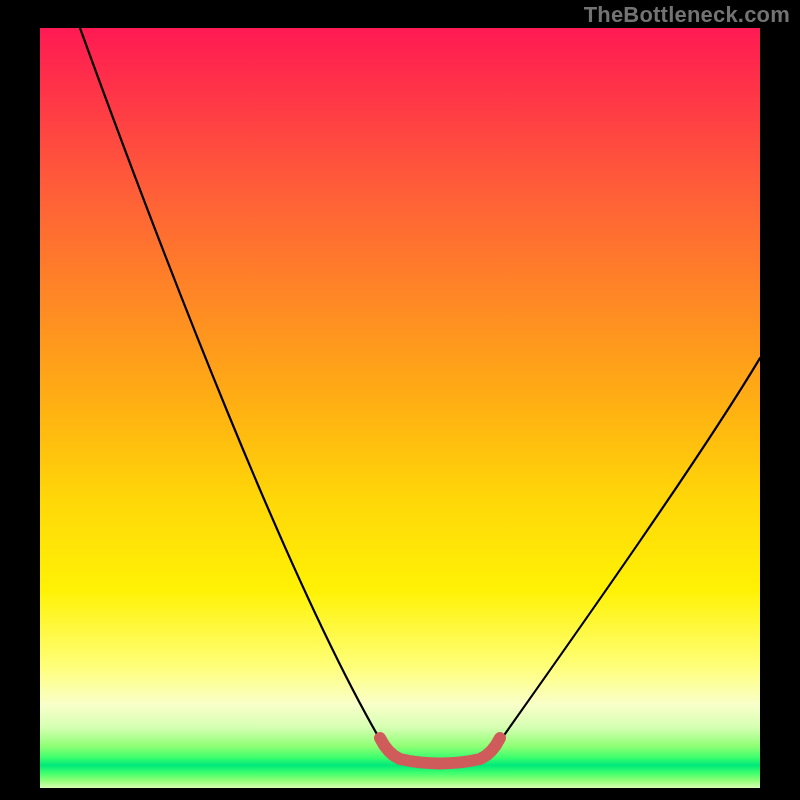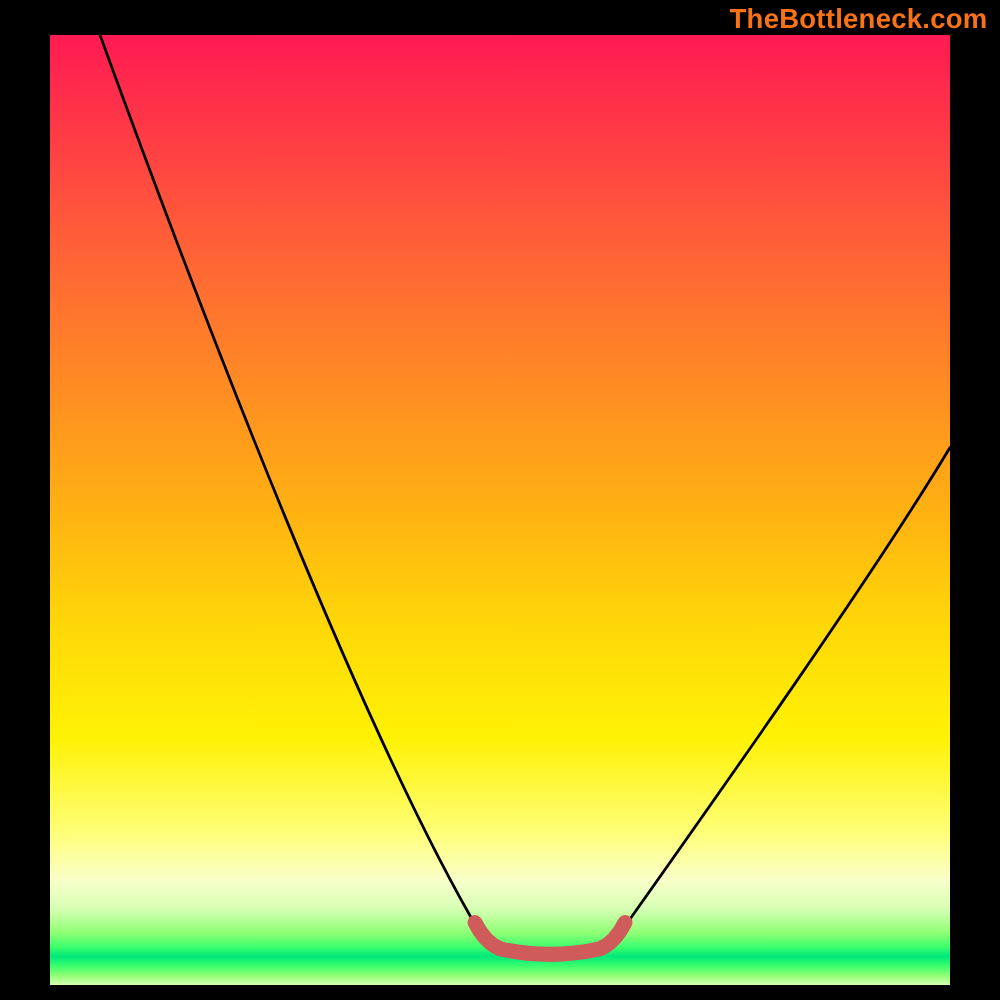--- a/index.html
+++ b/index.html
@@ -16,21 +16,21 @@
     width: 800px;
     height: 800px;
     background: #000;
   }
   .watermark {
     position: absolute;
     top: 2px;
     right: 10px;
     font-size: 22px;
     font-weight: 600;
-    color: #f97316;
+    color: #737373;
     letter-spacing: 0.2px;
     z-index: 20;
   }
   .plot-frame {
     position: absolute;
     left: 40px;
     top: 28px;
     width: 720px;
     height: 760px;
     background: #000;

